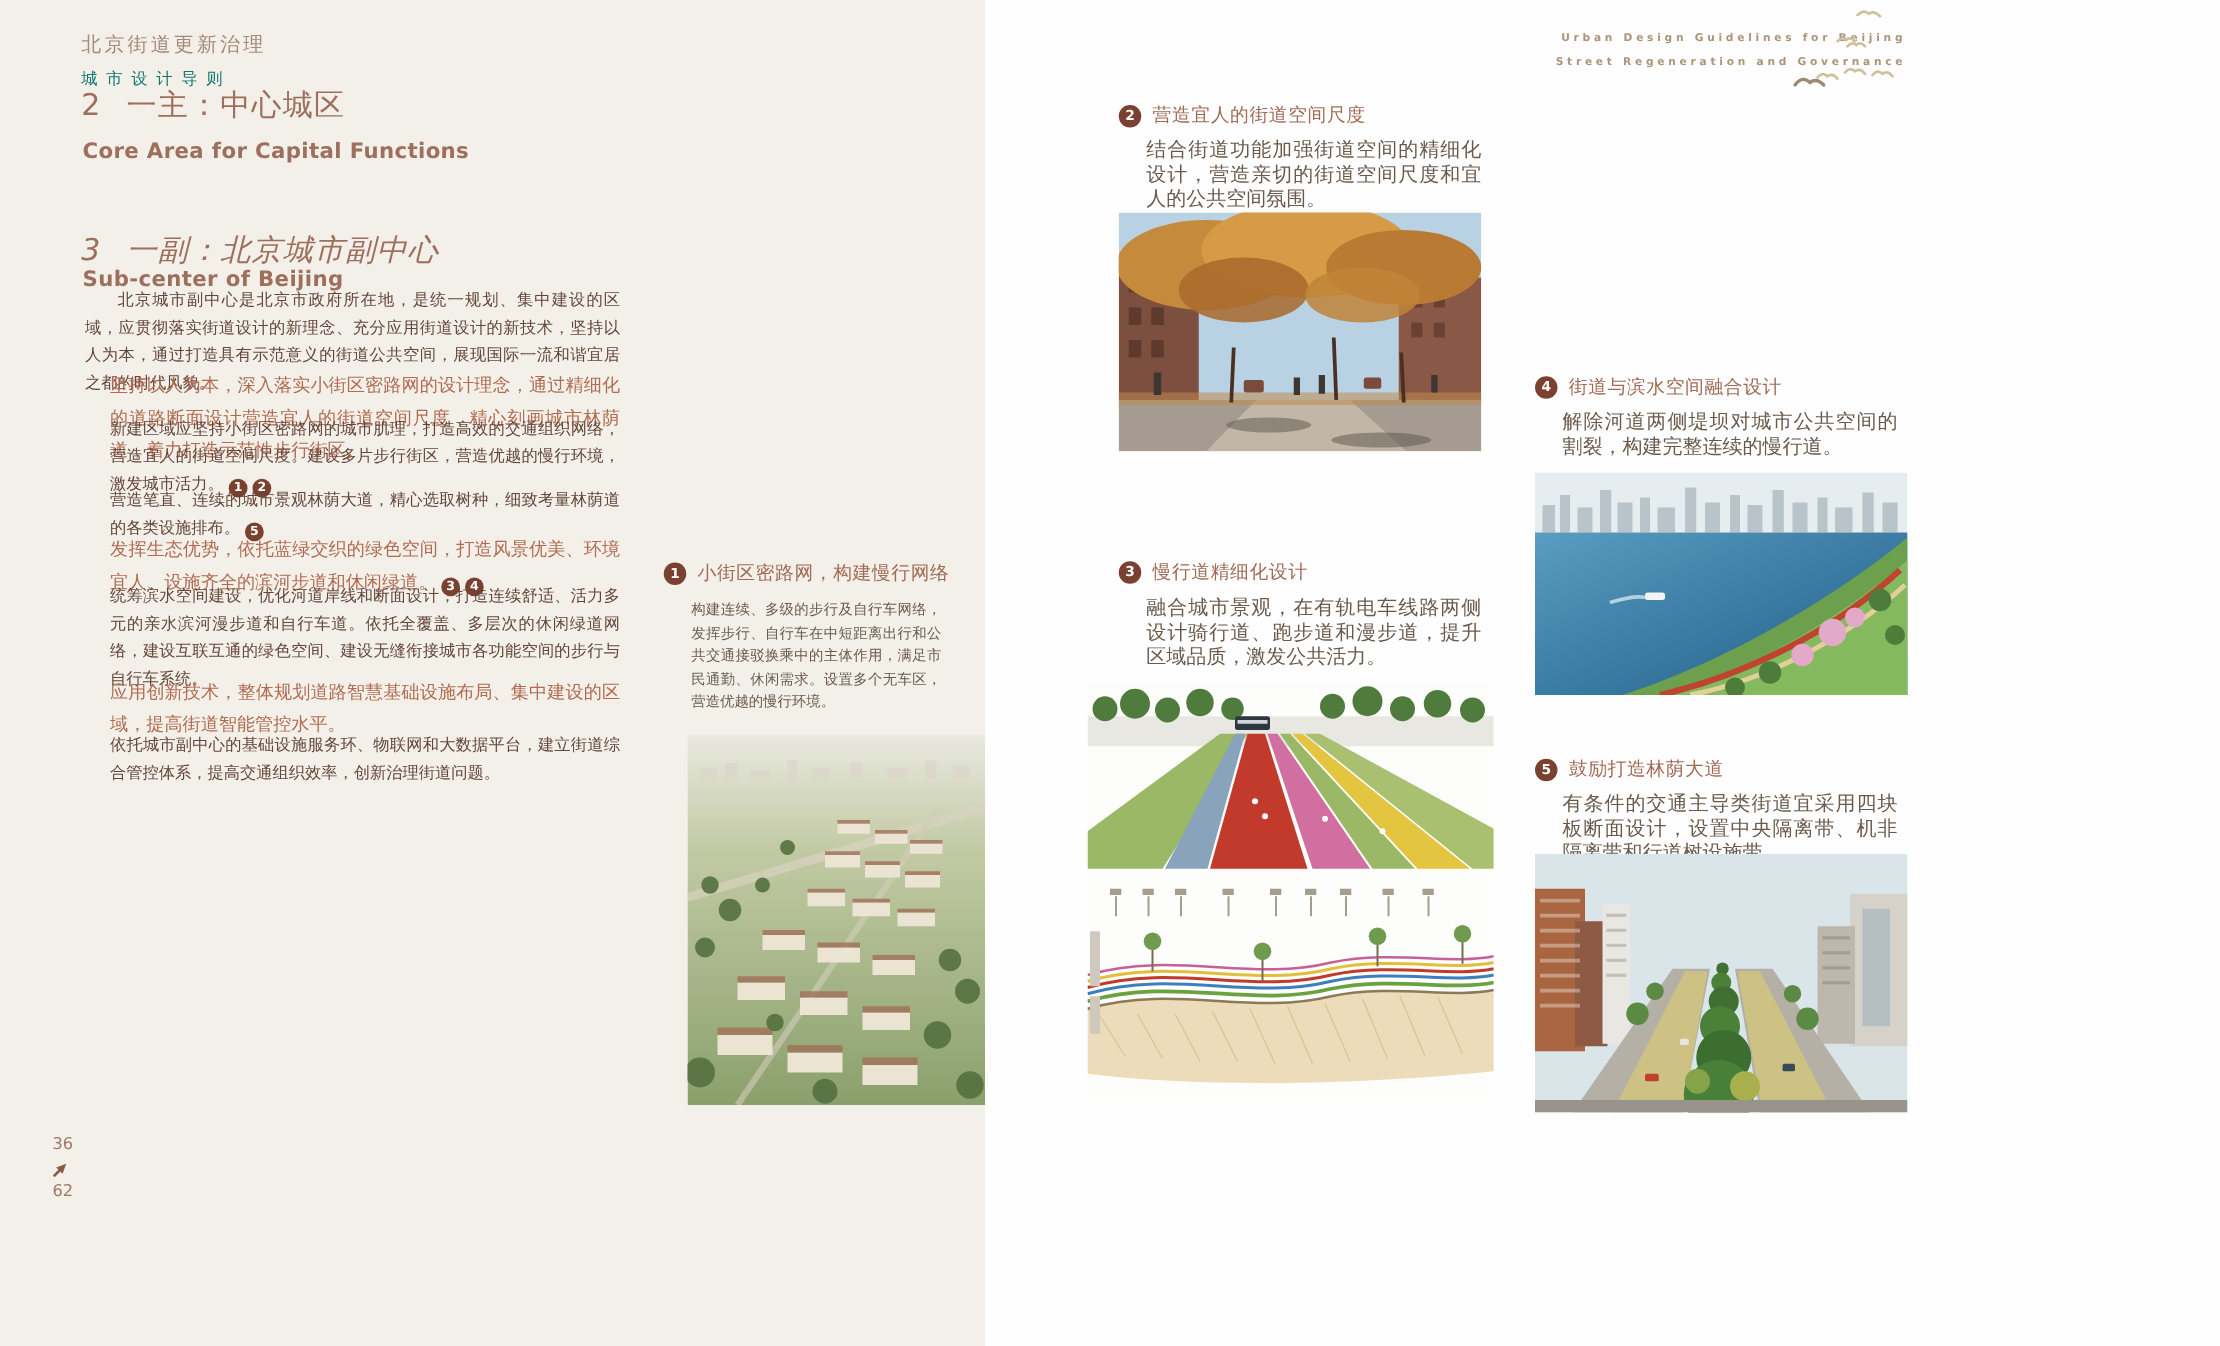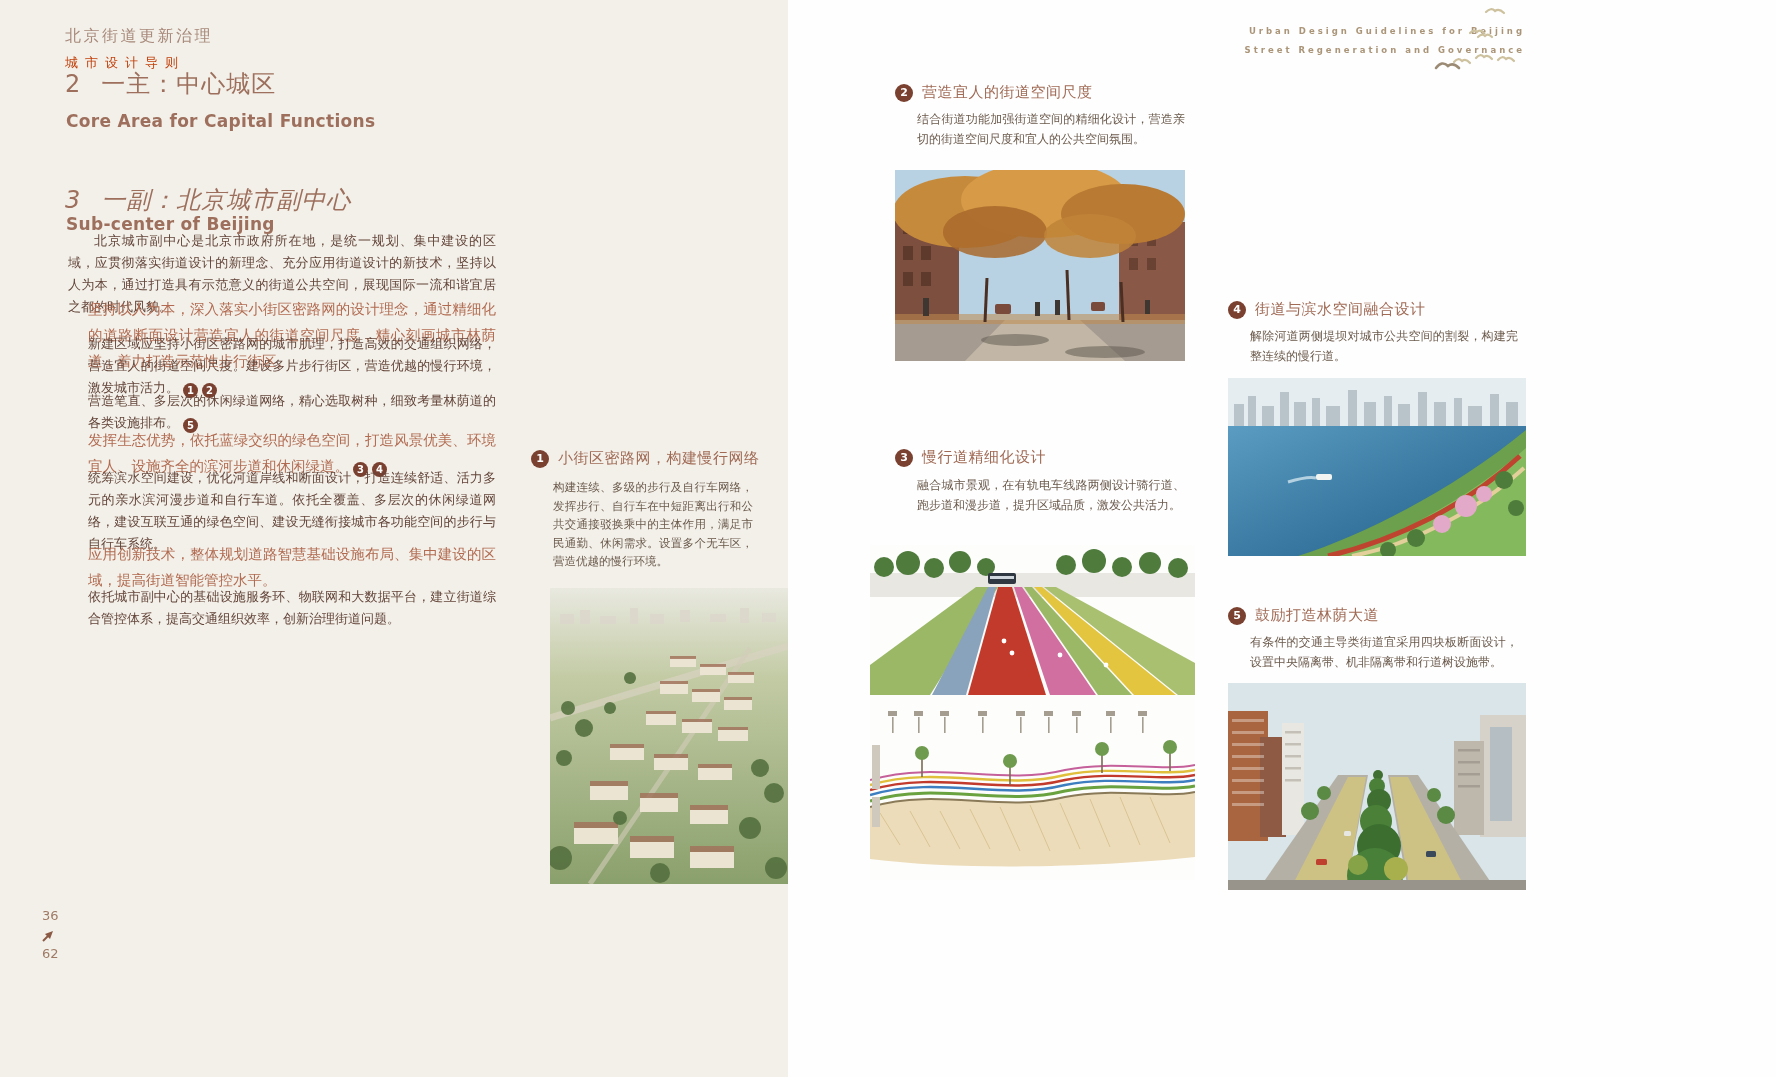--- a/index.html
+++ b/index.html
@@ -3,21 +3,21 @@
 <meta charset="utf-8">
 <style>
   html,body{margin:0;padding:0;background:#ffffff;}
   .canvas{position:relative;width:1776px;height:1077px;background:#fefefe;overflow:hidden;
           font-family:"DejaVu Sans","Liberation Sans",sans-serif;}
   .abs{position:absolute;margin:0;}
   .left-bg{position:absolute;left:0;top:0;width:788px;height:1077px;background:#f2f0e9;}
 
   
   .lh1{font-size:16px;letter-spacing:2.5px;color:#a8897a;}
-  .lh2{font-size:13px;letter-spacing:7px;color:#c2410c;margin-top:7px;}
+  .lh2{font-size:13px;letter-spacing:7px;color:#0f766e;margin-top:7px;}
 
   
   .sec-title{font-size:24px;color:#9d6f5c;letter-spacing:1px;font-weight:500;}
   .sec-title .num{margin-right:20px;}
   .sec-sub{font-size:17px;font-weight:bold;color:#9d6f5c;letter-spacing:0.3px;}
 
   
   .para{font-size:13px;line-height:22px;color:#64453a;text-align:justify;}
   .para.indent{text-indent:2em;}
   .lead{font-size:14.5px;line-height:26px;color:#b26b51;text-align:justify;}
@@ -30,21 +30,21 @@
 
   
   .en-head{font-size:8.5px;font-weight:bold;letter-spacing:3px;color:#ab9578;
            text-align:right;line-height:19px;white-space:nowrap;}
 
   
   .fig-cap{display:flex;align-items:center;}
   .fig-num{flex:0 0 auto;width:18px;height:18px;border-radius:50%;background:#7a4030;color:#fff;
            font-size:11px;line-height:18px;text-align:center;font-weight:bold;}
   .fig-title{font-size:15px;color:#a06a55;margin-left:9px;letter-spacing:0.5px;}
-  .fig-body{font-size:12px;line-height:19.5px;color:#6b5a4c;text-align:justify;}
+  .fig-body{font-size:16px;line-height:19.5px;color:#6b5a4c;text-align:justify;}
   .fig-body.small{font-size:11.5px;line-height:18.5px;}
 
   .photo{display:block;}
 </style>
 </head>
 <body>
 
 <div class="canvas">
   <div class="left-bg"></div>
 
@@ -61,21 +61,21 @@
   <h2 class="abs sec-title" style="left:65px;top:184px;font-style:italic;">
     <span class="num">3</span><span>一副：北京城市副中心</span>
   </h2>
   <div class="abs sec-sub" style="left:66px;top:214px;">Sub-center of Beijing</div>
   <p class="abs para indent" style="left:68px;top:230px;width:428px;">北京城市副中心是北京市政府所在地，是统一规划、集中建设的区域，应贯彻落实街道设计的新理念、充分应用街道设计的新技术，坚持以人为本，通过打造具有示范意义的街道公共空间，展现国际一流和谐宜居之都的时代风貌。</p>
 
   <p class="abs lead" style="left:88px;top:296px;width:408px;">坚持以人为本，深入落实小街区密路网的设计理念，通过精细化的道路断面设计营造宜人的街道空间尺度，精心刻画城市林荫道，着力打造示范性步行街区。</p>
 
   <p class="abs para" style="left:88px;top:333px;width:408px;"><span>新建区域应坚持小街区密路网的城市肌理，打造高效的交通组织网络，营造宜人的街道空间尺度。建设多片步行街区，营造优越的慢行环境，激发城市活力。</span><span class="badge">1</span><span class="badge">2</span></p>
 
-  <p class="abs para" style="left:88px;top:390px;width:408px;"><span>营造笔直、多层次的休闲绿道网络，精心选取树种，细致考量林荫道的各类设施排布。</span><span class="badge">5</span></p>
+  <p class="abs para" style="left:88px;top:390px;width:408px;"><span>营造笔直、连续的城市景观林荫大道，精心选取树种，细致考量林荫道的各类设施排布。</span><span class="badge">5</span></p>
 
   <p class="abs lead" style="left:88px;top:427px;width:408px;"><span>发挥生态优势，依托蓝绿交织的绿色空间，打造风景优美、环境宜人、设施齐全的滨河步道和休闲绿道。</span><span class="badge">3</span><span class="badge">4</span></p>
 
   <p class="abs para" style="left:88px;top:467px;width:408px;">统筹滨水空间建设，优化河道岸线和断面设计，打造连续舒适、活力多元的亲水滨河漫步道和自行车道。依托全覆盖、多层次的休闲绿道网络，建设互联互通的绿色空间、建设无缝衔接城市各功能空间的步行与自行车系统。</p>
 
   <p class="abs lead" style="left:88px;top:541px;width:408px;">应用创新技术，整体规划道路智慧基础设施布局、集中建设的区域，提高街道智能管控水平。</p>
 
   <p class="abs para" style="left:88px;top:586px;width:408px;">依托城市副中心的基础设施服务环、物联网和大数据平台，建立街道综合管控体系，提高交通组织效率，创新治理街道问题。</p>
 
   <div class="abs pagenum" style="left:42px;top:908px;text-align:center;">36</div>

